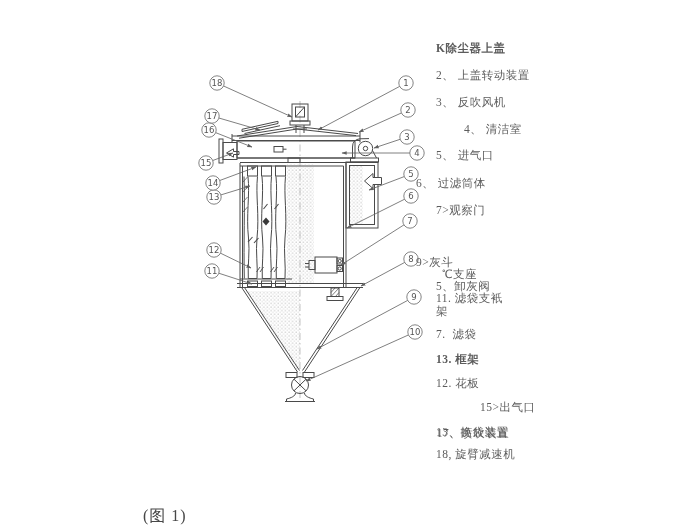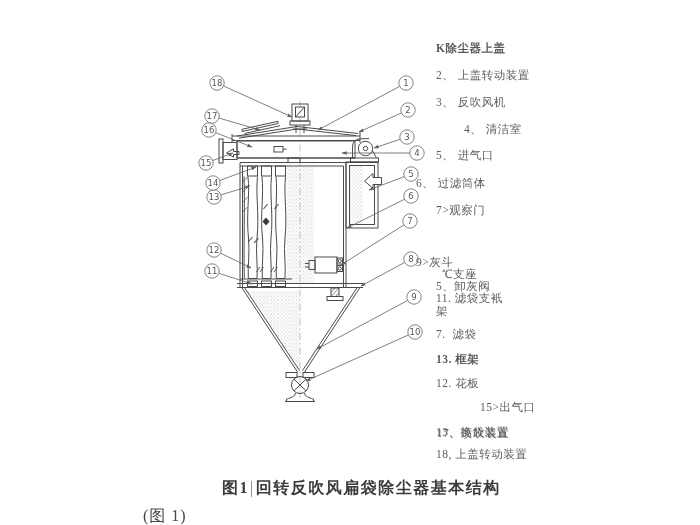--- a/index.html
+++ b/index.html
@@ -272,19 +272,18 @@
       <div class="legend-item" style="left: 436px; top: 204px; color: rgb(92, 92, 92); font-family: Liberation Serif, serif;">7&gt;观察门</div>
       <div class="legend-item" style="left: 442px; top: 230px; color: rgb(92, 92, 92); margin-top: 38px;">℃支座</div>
       <div class="legend-item" style="left: 416px; top: 256px; color: rgb(92, 92, 92);">9&gt;灰斗</div>
       <div class="legend-item" style="left: 436px; top: 280px; color: rgb(92, 92, 92);">5、卸灰阀</div>
       <div class="legend-item wrap" style="left: 436px; top: 292px; color: rgb(92, 92, 92);">11. 滤袋支衹架</div>
       <div class="legend-item" style="left: 436px; top: 328px; color: rgb(92, 92, 92);">7.  滤袋</div>
       <div class="legend-item" style="left: 436px; top: 353px; color: rgb(92, 92, 92); font-weight: bold;">13. 框架</div>
       <div class="legend-item" style="left: 436px; top: 377px; color: rgb(92, 92, 92);">12. 花板</div>
       <div class="legend-item" style="left: 436px; top: 401px; color: rgb(92, 92, 92); margin-left: 44px;">15&gt;出气口</div>
       <div class="legend-item" style="left: 436px; top: 426px; color: rgb(92, 92, 92);"><span class="op"><span>13、换袋装置</span><span>17、喷吹装置</span></span></div>
-      <div class="legend-item" style="left: 436px; top: 448px; color: rgb(92, 92, 92);">18, 上盖转动装置</div>
+      <div class="legend-item" style="left: 436px; top: 448px; color: rgb(92, 92, 92);">18, 旋臂减速机</div>
     </div>
 
-  <div id="figure-title"><span class="pfx">图1</span><span class="sep">|</span><span>回转反吹风扁袋除尘器基本结构</span></div>
 
   <div id="figure-caption">(图 1)</div>
 </div>
 
 </body></html>

